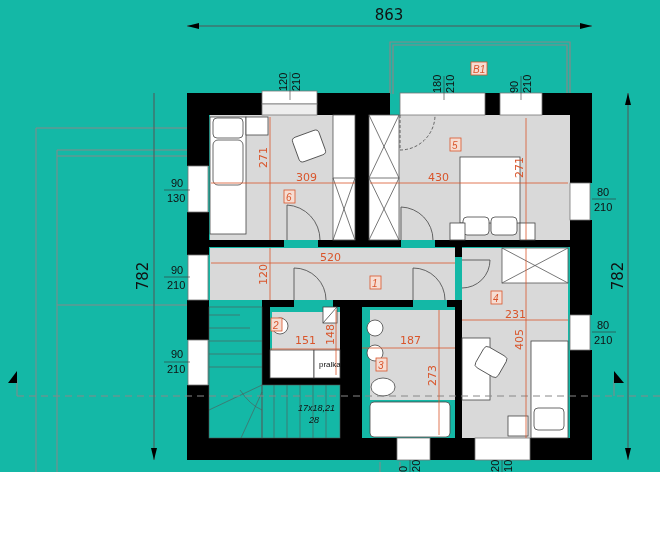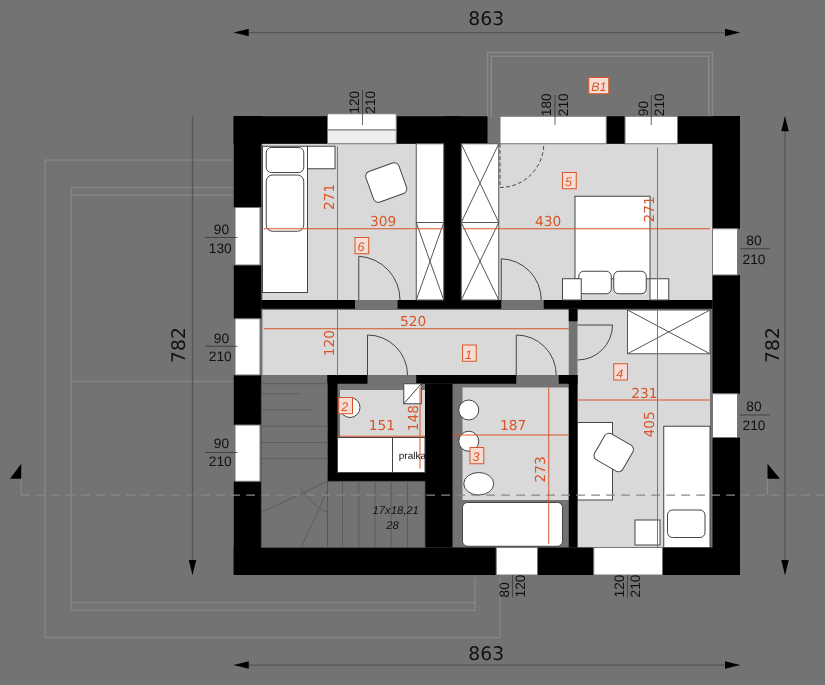--- a/index.html
+++ b/index.html
@@ -1,16 +1,16 @@
 <!DOCTYPE html>
 <html><head>
 <meta charset="utf-8">
 <style>
   html, body { margin:0; padding:0; background:#ffffff; }
-  #plan { position:relative; width:660px; height:548px; overflow:hidden; background:#737373; font-family:"Liberation Sans", sans-serif; }
+  #plan { position:relative; width:660px; height:472px; overflow:hidden; background:#14b8a6; font-family:"Liberation Sans", sans-serif; }
   svg { position:absolute; left:0; top:0; }
   .dimbig { font-family:"DejaVu Sans", sans-serif; font-size:15px; fill:#111; }
   .win { font-family:"Liberation Sans", sans-serif; font-size:11px; fill:#111; }
   .red { font-family:"DejaVu Sans", sans-serif; font-size:11px; fill:#d9552b; }
   .rlbl { font-family:"Liberation Sans", sans-serif; font-size:10px; fill:#d9552b; font-style:italic; }
   .small { font-family:"Liberation Sans", sans-serif; font-size:8px; fill:#111; }
   .stair { font-family:"Liberation Sans", sans-serif; font-size:9px; fill:#111; font-style:italic; }
 </style>
 </head>
 <body>

